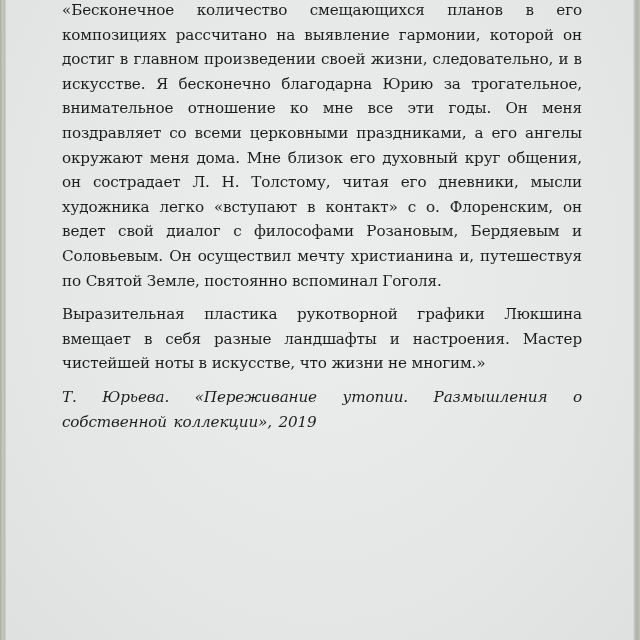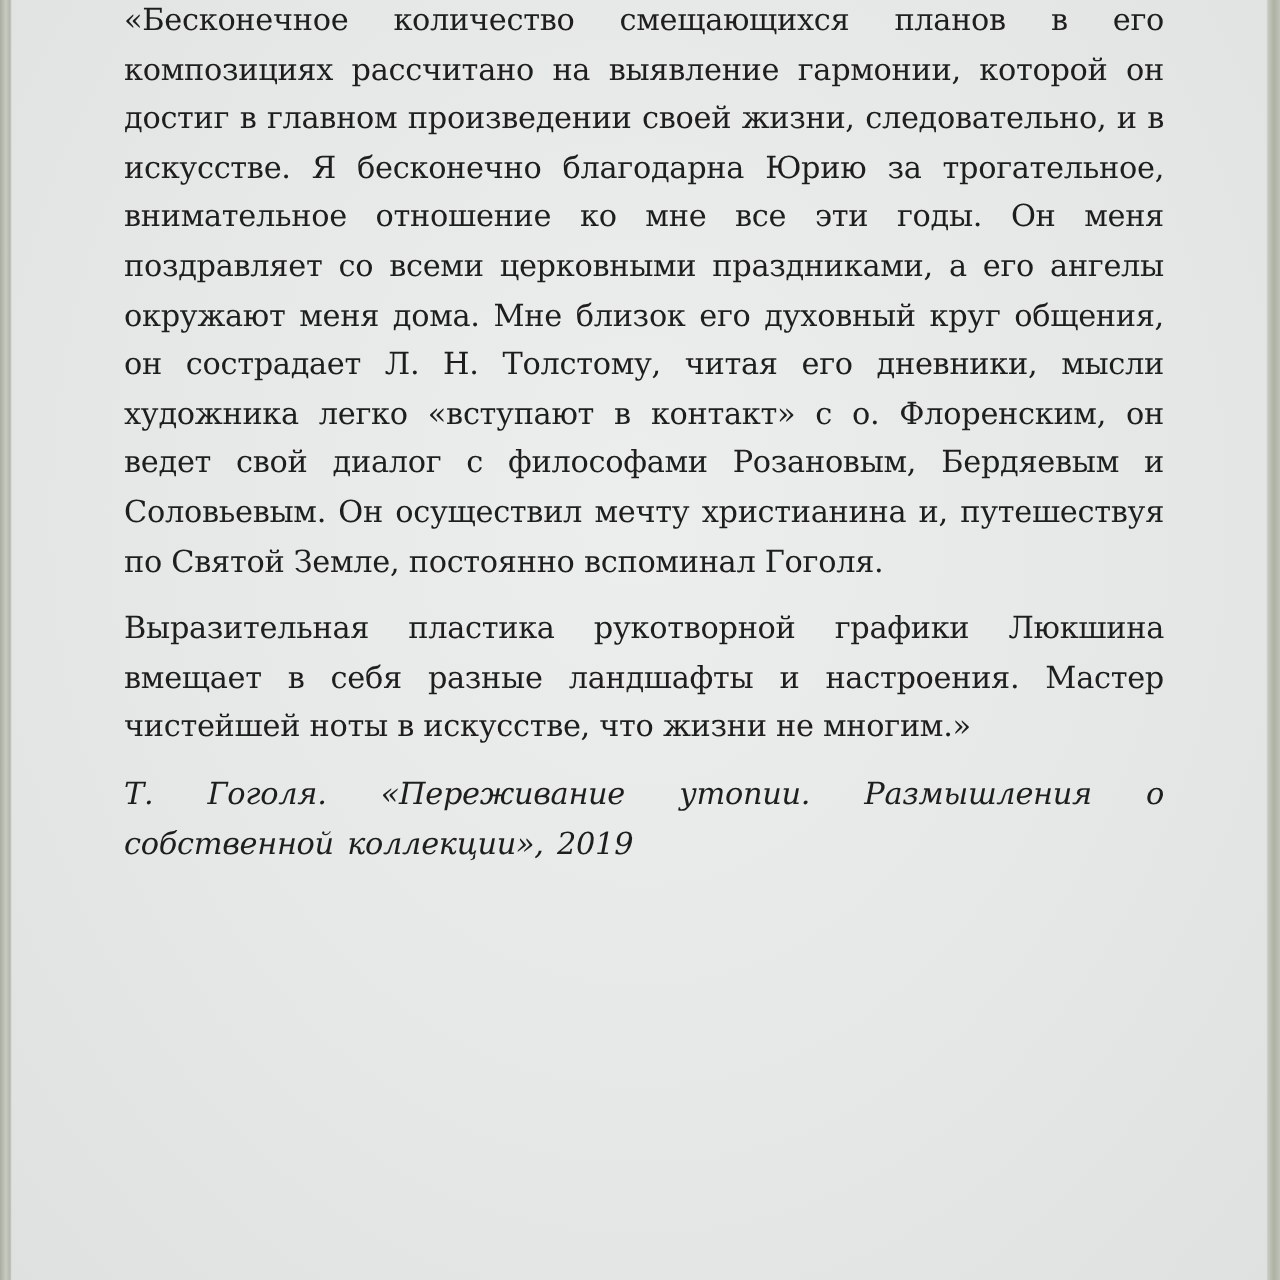--- a/index.html
+++ b/index.html
@@ -49,18 +49,18 @@
   </style>
 </head>
 <body>
 
 <div class="frame">
   <div class="paper">
     <div class="text-block">
       <p class="para">«Бесконечное количество смещающихся планов  в его композициях рассчитано на выявление гармонии, которой он достиг в главном произведении своей жизни, следовательно, и в искусстве. Я бесконечно благодарна Юрию за трогательное, внимательное отношение ко мне все эти годы. Он меня поздравляет со всеми церковными праздниками, а его ангелы окружают меня дома. Мне близок его духовный круг общения, он сострадает Л. Н. Толстому, читая его дневники, мысли художника легко «вступают в контакт» с о. Флоренским, он ведет свой диалог с философами Розановым, Бердяевым и Соловьевым. Он осуществил мечту христианина и, путешествуя по Святой Земле, постоянно вспоминал Гоголя.</p>
       <p class="para">Выразительная пластика рукотворной графики Люкшина вмещает в себя разные ландшафты и настроения. Мастер чистейшей ноты в искусстве, что жизни не многим.»</p>
       <p class="citation">
-        <span>Т. Гоголя.</span>
+        <span>Т. Юрьева.</span>
         <span>«Переживание утопии. Размышления о собственной коллекции», 2019</span>
       </p>
     </div>
   </div>
 </div>
 
 </body></html>

